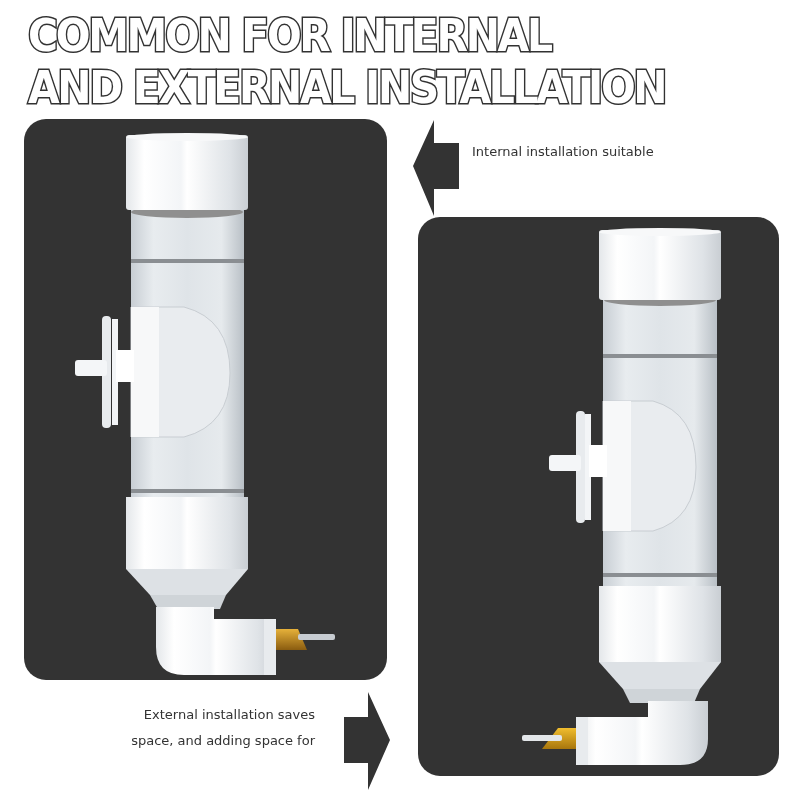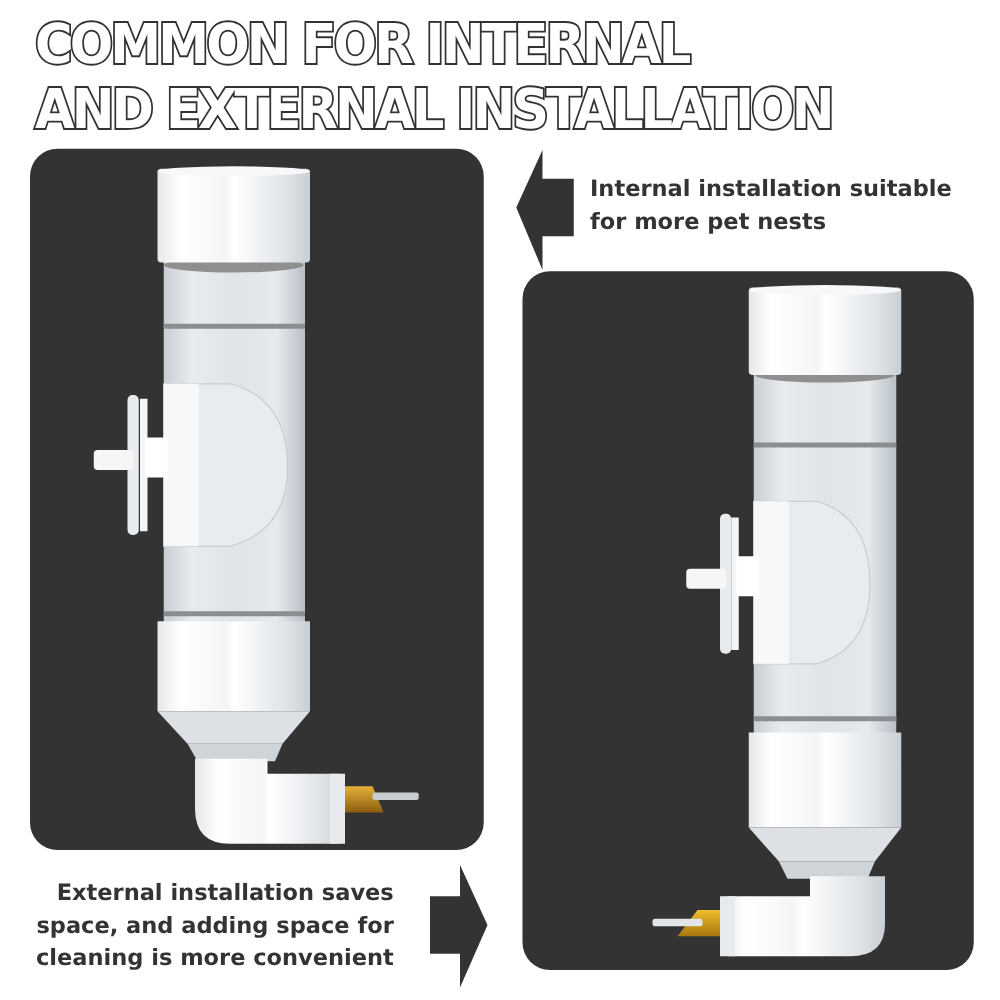--- a/index.html
+++ b/index.html
@@ -14,21 +14,21 @@
       paint-order: stroke fill;
       text-shadow: 0 0 1px #333;
       transform: scaleX(0.93); transform-origin: left top;
     }
     .headline span { display: block; white-space: nowrap; }
 
     .panel { position: absolute; background: #333333; border-radius: 22px; overflow: hidden; }
     .panel-left { left: 24px; top: 119px; width: 363px; height: 561px; }
     .panel-right { left: 418px; top: 217px; width: 361px; height: 559px; }
 
-    .caption { position: absolute; color: #333333; font-family: "DejaVu Sans", sans-serif; font-size: 18px; line-height: 26px; font-weight: bold; }
+    .caption { position: absolute; color: #333333; font-family: "DejaVu Sans", sans-serif; font-size: 13px; line-height: 26px; }
     .caption span { display: block; white-space: nowrap; }
     .caption-top { left: 472px; top: 139px; text-align: left; }
     .caption-bottom { right: 485px; top: 702px; text-align: right; }
 
     .arrow { position: absolute; }
     svg { display: block; }
   </style>
 </head>
 <body>
 
@@ -148,20 +148,18 @@
 </div>
 
 <div class="arrow" style="left:343px; top:691px;">
   <svg width="50" height="100" viewBox="0 0 50 100">
     <polygon points="1,26 25,26 25,1 47,49 25,99 25,72 1,72" fill="#333333"></polygon>
   </svg>
 </div>
 
 <div class="caption caption-top">
   <span>Internal installation suitable</span>
-  <span>for more pet nests</span>
 </div>
 
 <div class="caption caption-bottom">
   <span>External installation saves</span>
   <span>space, and adding space for</span>
-  <span>cleaning is more convenient</span>
 </div>
 
 </body></html>

